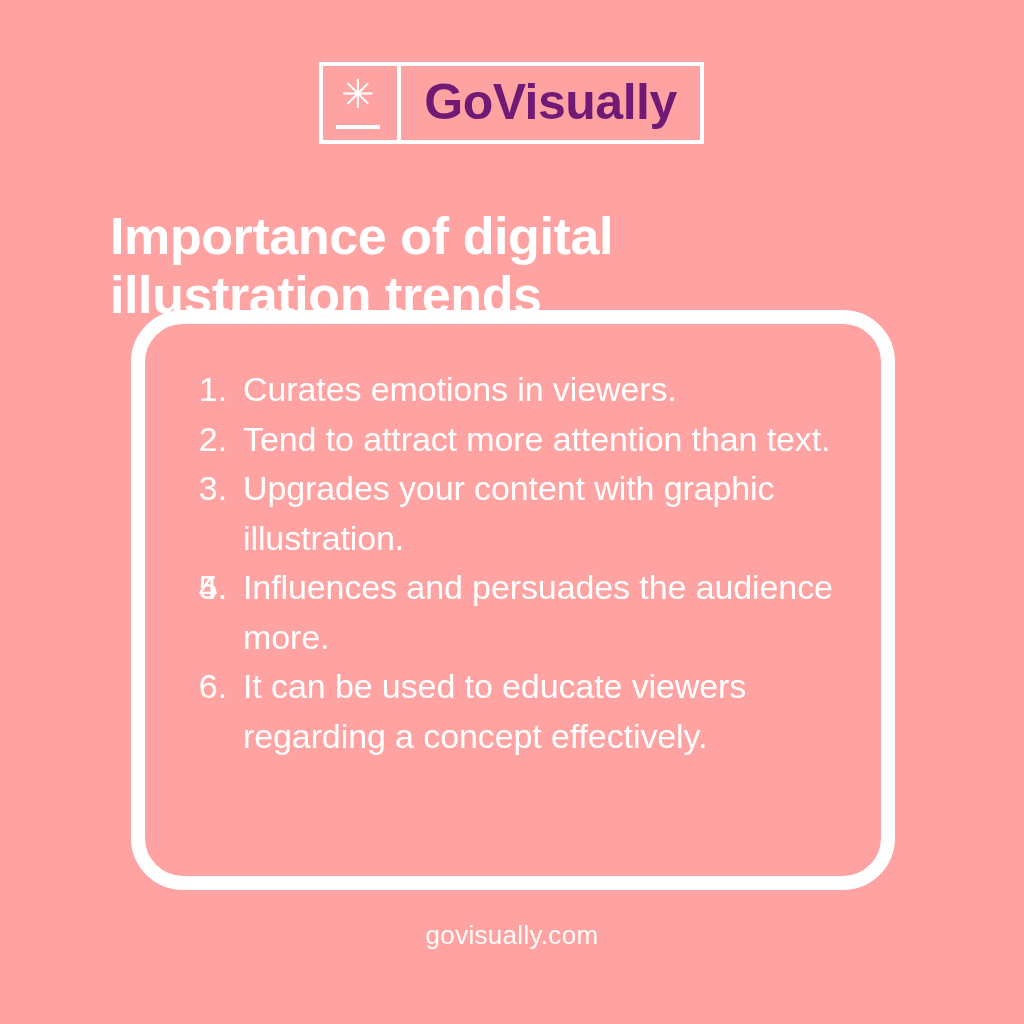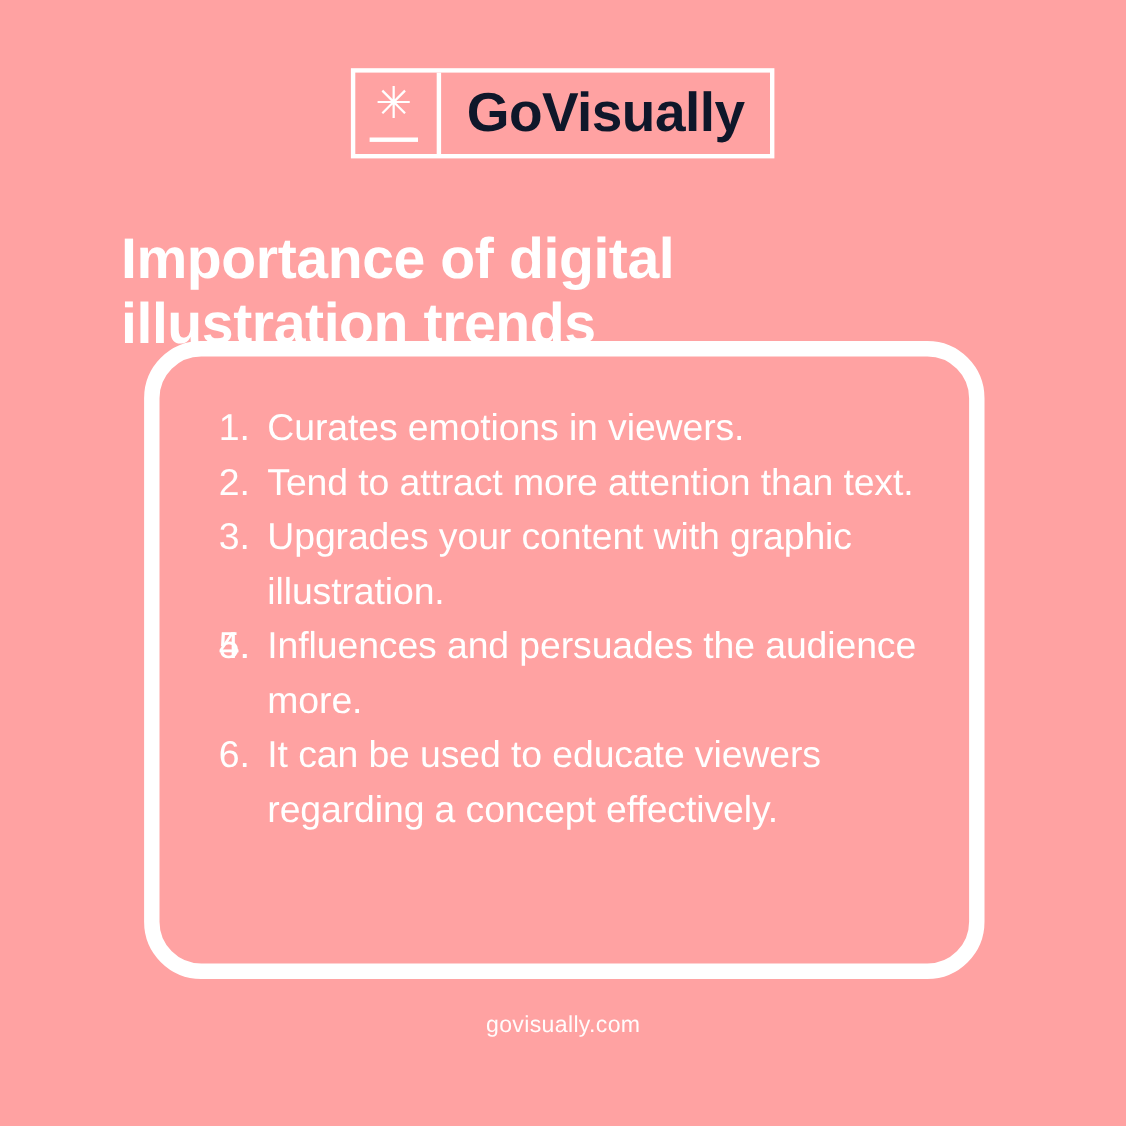--- a/index.html
+++ b/index.html
@@ -63,21 +63,21 @@
     right: 17px;
     bottom: 11px;
     height: 4px;
     background: #ffffff;
   }
   .logo-text {
     flex: 1 1 auto;
     display: flex;
     align-items: center;
     justify-content: center;
-    color: #0f172a;
+    color: #701a75;
     font-size: 50px;
     font-weight: 700;
     letter-spacing: -0.5px;
     line-height: 1;
     padding-bottom: 3px;
     box-sizing: border-box;
     font-family: "Liberation Sans", sans-serif;
   }
 
   
@@ -135,21 +135,21 @@
   }
 
   
   .footer {
     position: absolute;
     left: 0;
     right: 0;
     top: 920px;
     text-align: center;
     color: #ffffff;
-    font-size: 21px;
+    font-size: 26px;
     font-weight: 400;
     letter-spacing: 0.3px;
     opacity: 0.97;
   }
 </style>
 </head>
 <body>
 
 <div class="poster">
 

